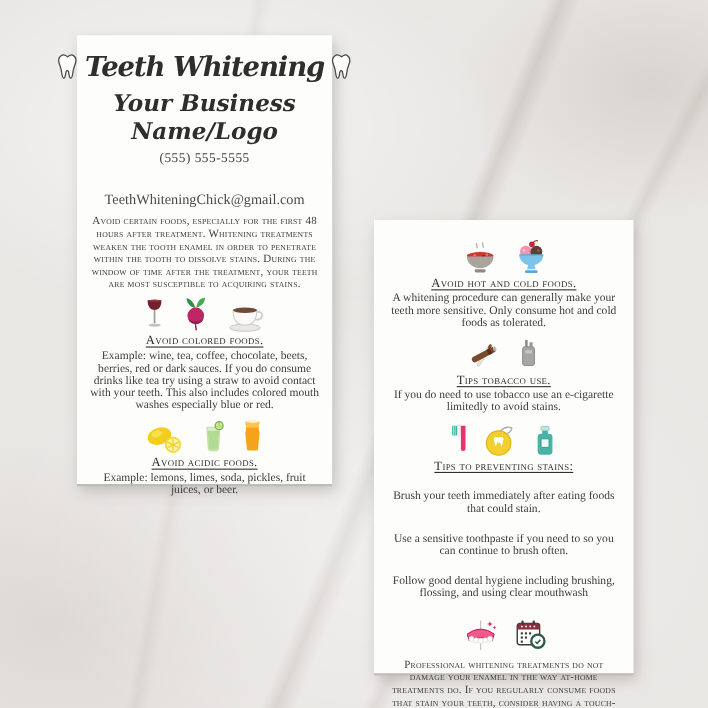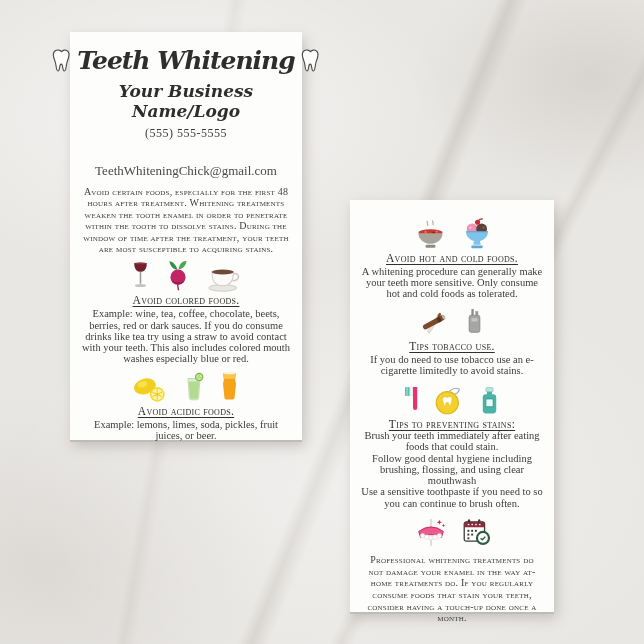--- a/index.html
+++ b/index.html
@@ -15,36 +15,36 @@
       linear-gradient(100deg, transparent 30%, rgba(175,170,162,.18) 31.2%, transparent 32.8%),
       radial-gradient(ellipse 300px 200px at 92% 12%, rgba(175,170,160,.30), transparent 60%),
       radial-gradient(ellipse 380px 260px at 8% 88%, rgba(180,175,167,.25), transparent 65%);
   }
   .card{
     position:absolute;background:#fdfdfb;color:#3c3c3c;text-align:center;
     box-shadow:0 2px 0 rgba(190,186,180,.9), 3px 6px 12px rgba(120,116,110,.35);
     box-sizing:border-box;
   }
   .front{left:70px;top:32px;width:232px;height:408px;padding:12px 9px 0;}
-  .back{left:350px;top:200px;width:204px;height:412px;padding:12px 10px 0;}
+  .back{left:340px;top:200px;width:236px;height:412px;padding:12px 10px 0;}
   .title-row{display:flex;align-items:center;justify-content:center;gap:5px;margin-top:2px;}
   .script{font-family:"DejaVu Serif", serif;font-style:italic;font-weight:700;}
   .title{font-size:25px;letter-spacing:-1px;margin:0;color:#2e2e2e;white-space:nowrap;}
   .aftercare{margin-top:5px;font-size:13px;letter-spacing:7px;padding-left:7px;color:#3a3a3a;}
-  .business{margin-top:6px;font-size:17px;color:#2e2e2e;}
+  .business{margin-top:6px;font-size:21px;color:#2e2e2e;}
   .phone{margin-top:5px;font-size:12px;letter-spacing:.5px;}
   .email{margin-top:22px;font-size:13px;color:#4a4a4a;}
   .sc{font-variant:small-caps;letter-spacing:.2px;}
   .intro{margin:7px 2px 0;font-size:10px;line-height:1.14;}
   .icons-row{display:flex;align-items:flex-end;justify-content:center;gap:13px;margin-top:5px;}
   .heading{font-variant:small-caps;font-size:11.5px;letter-spacing:.3px;margin-top:2px;
            text-decoration:underline;text-underline-offset:2px;color:#2f2f2f;}
   .body{margin:2px 1px 0;font-size:10.5px;line-height:1.07;}
   p{margin:0;}
-  .tips-line{margin:0 1px;font-size:10.5px;line-height:1.07;}
+  .tips-line{margin:16px 1px;font-size:10.5px;line-height:1.07;}
   .footer{margin:7px 3px 0;font-size:10px;line-height:1.17;}
   .mt4{margin-top:4px;} .mt6{margin-top:6px;} .mt8{margin-top:8px;}
   .icon{display:inline-block;line-height:0;}
   svg{display:block;}
 </style>
 </head>
 <body>
 
 <div style="position:absolute;inset:0;">
 
@@ -205,22 +205,22 @@
         <svg width="23" height="31" viewBox="0 0 22 30">
             <rect x="7.5" y="2.5" width="7" height="4" rx="1" fill="#bfe3de" stroke="#8fc7bf" stroke-width=".7"></rect>
             <rect x="8.5" y="6.5" width="5" height="3" fill="#49b3a5"></rect>
             <rect x="4.5" y="9" width="13" height="18.5" rx="3" fill="#49b3a5"></rect>
             <rect x="7.5" y="13.5" width="7" height="7.5" rx="1" fill="#eafaf7" stroke="#2f8f83" stroke-width=".7"></rect>
           </svg>
       </span>
     </div>
     <div class="heading">Tips to preventing stains:</div>
     <p class="tips-line">Brush your teeth immediately after eating foods that could stain.</p>
+    <p class="tips-line">Use a sensitive toothpaste if you need to so you can continue to brush often.</p>
     <p class="tips-line">Follow good dental hygiene including brushing, flossing, and using clear mouthwash</p>
-    <p class="tips-line">Use a sensitive toothpaste if you need to so you can continue to brush often.</p>
 
     <div class="icons-row mt8">
       <span class="icon">
         <svg width="34" height="29" viewBox="0 0 30 26">
             <line x1="15" y1="1" x2="15" y2="25" stroke="#b9b5b0" stroke-width=".8"></line>
             <path d="M22.5 1.5 l.6 1.7 1.7 .6 -1.7 .6 -.6 1.7 -.6 -1.7 -1.7 -.6 1.7 -.6 z" fill="#d81b60"></path>
             <path d="M26.2 5.2 l.4 1.1 1.1 .4 -1.1 .4 -.4 1.1 -.4 -1.1 -1.1 -.4 1.1 -.4 z" fill="#d81b60"></path>
             <path d="M4 12 q11 -8 22 0 l-1.6 5.5 q-9.4 -5.2 -18.8 0 z" fill="#ef5a8c" stroke="#c2185b" stroke-width=".8"></path>
             <g fill="#fffdfb" stroke="#d9d4ce" stroke-width=".5">
               <circle cx="7.5" cy="16" r="2.1"></circle>

